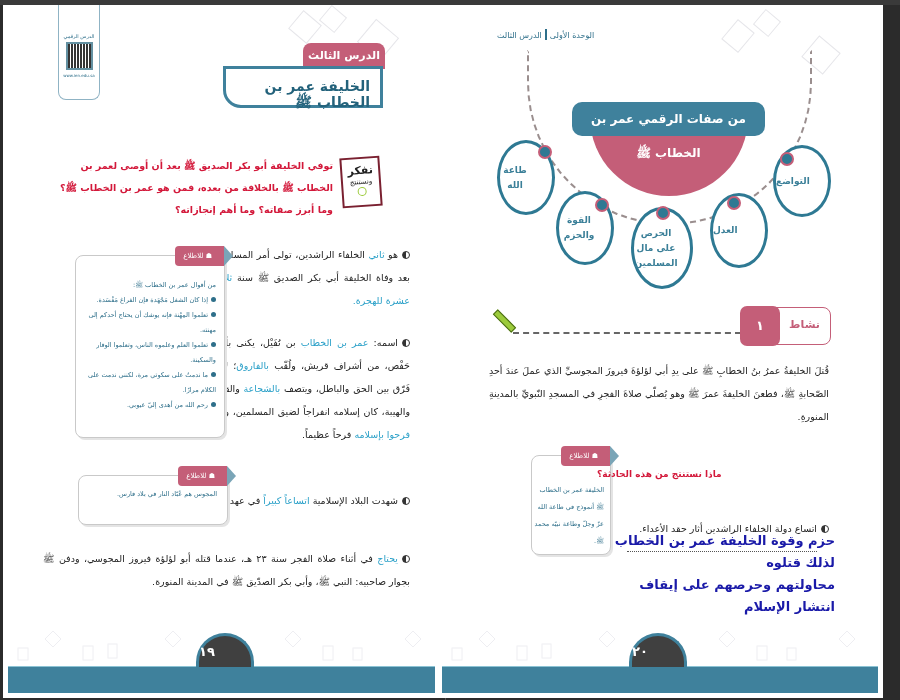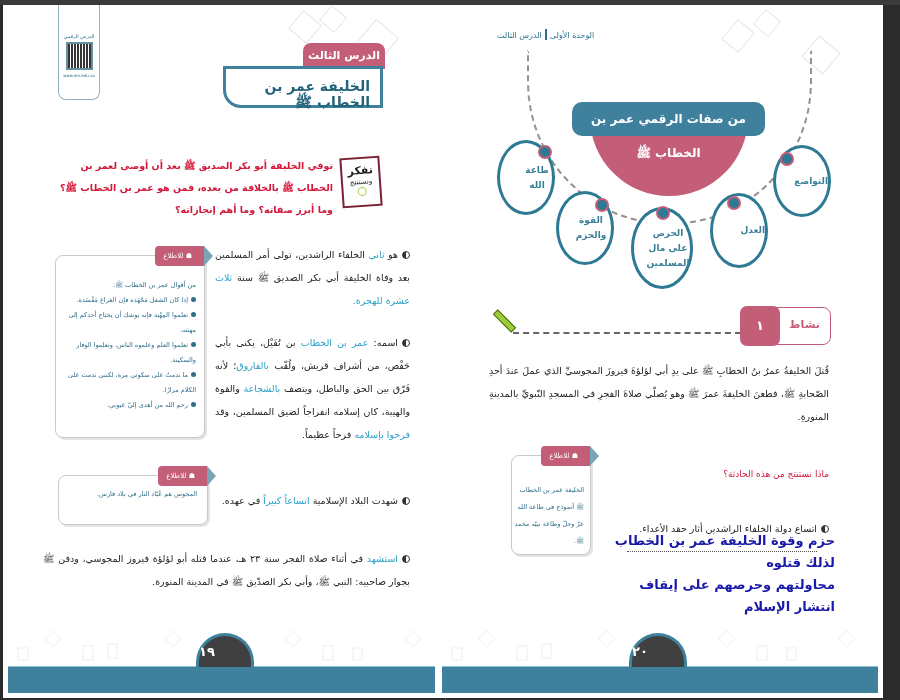--- a/index.html
+++ b/index.html
@@ -33,44 +33,44 @@
 
   .think-badge { position: absolute; left: 338px; top: 152px; width: 40px; height: 50px; border: 2px solid #7a2030; background: #fff; transform: rotate(-4deg); text-align: center; font-size: 11px; color: #222; font-weight: bold; padding-top: 6px; line-height: 1.05; }
   .think-badge small { display: block; font-size: 7px; font-weight: normal; margin-top: 2px; }
   .bulb { display: inline-block; width: 9px; height: 9px; border-radius: 50%; border: 1px solid #9ccb3b; margin-top: 1px; }
   .intro-q { position: absolute; left: 40px; top: 150px; width: 290px; direction: rtl; text-align: right; font-size: 9.5px; line-height: 22px; color: #d3183a; font-weight: bold; }
 
   .para { position: absolute; direction: rtl; text-align: justify; font-size: 9.5px; line-height: 23px; color: #222; }
   .hl { color: #2aa0c8; }
   .bullet { display: inline-block; width: 8px; height: 8px; border-radius: 50%; border: 1.5px solid #333; background: linear-gradient(90deg, #333 50%, #fff 50%); margin-left: 4px; vertical-align: -1px; }
 
-  .info-box { position: absolute; border: 1.5px solid #c9c9c9; border-radius: 8px; background: #fff; box-shadow: 2px 2px 0 #e4e4e4; }
+  .info-box { position: absolute; border: 1.5px solid #c9c9c9; border-radius: 8px; background: #fff; box-shadow: 2px 2px 0 #e4e4e4; margin-left: 20px; }
   .info-tag { position: absolute; top: -10px; right: 0; height: 20px; padding: 0 12px 0 8px; background: #c45e78; color: #fff; font-size: 7px; border-radius: 4px 0 0 4px; direction: rtl; line-height: 20px; }
   .info-tag::before { content: ""; position: absolute; right: -9px; top: 0; border-left: 9px solid #7aa5b7; border-top: 10px solid transparent; border-bottom: 10px solid transparent; }
   .info-inner { position: absolute; direction: rtl; text-align: right; font-size: 6.5px; line-height: 15px; color: #2e6f8a; }
   .mini-bullet { display: inline-block; width: 5px; height: 5px; border-radius: 50%; background: #2e6f8a; margin-left: 3px; }
 
   
   .running-head { position: absolute; left: 60px; top: 24px; direction: rtl; font-size: 8px; color: #2e6f8a; }
   .running-head .sep { display: inline-block; width: 2px; height: 11px; background: #2e6f8a; margin: 0 3px; vertical-align: -2px; }
 
   .traits-header { position: absolute; left: 135px; top: 97px; width: 193px; height: 34px; background: #3f819c; border-radius: 10px; color: #fff; font-size: 12px; font-weight: bold; direction: rtl; text-align: center; line-height: 34px; z-index: 2; }
   .traits-bowl { position: absolute; left: 153px; top: 112px; width: 158px; height: 79px; background: #c45e78; border-radius: 0 0 80px 80px; z-index: 1; }
   .arc { position: absolute; left: 90px; top: 45px; width: 285px; height: 175px; border: 2px dashed #9a8e8e; border-top-color: transparent; border-radius: 0 0 145px 145px; }
-  .trait { position: absolute; border: 3px solid #2e7993; border-radius: 50%; background: #fff; color: #3a7f98; font-size: 9px; font-weight: bold; direction: rtl; text-align: center; display: flex; align-items: center; justify-content: flex-start; line-height: 15px; }
+  .trait { position: absolute; border: 3px solid #2e7993; border-radius: 50%; background: #fff; color: #3a7f98; font-size: 9px; font-weight: bold; direction: rtl; text-align: center; display: flex; align-items: center; justify-content: flex-end; line-height: 15px; }
   .trait .dot { position: absolute; width: 14px; height: 14px; border-radius: 50%; background: #2e7993; border: 2px solid #c45e78; }
 
   .activity-box { position: absolute; left: 304px; top: 302px; width: 90px; height: 38px; border: 1.5px solid #c45e78; border-radius: 8px; direction: rtl; }
   .activity-label { position: absolute; right: 10px; top: 10px; font-size: 11px; color: #c45e78; font-weight: bold; }
   .activity-num { position: absolute; left: -2px; top: -2px; width: 40px; height: 40px; background: #c45e78; border-radius: 7px; color: #fff; font-size: 13px; font-weight: bold; text-align: center; line-height: 40px; }
   .dotted-line { position: absolute; left: 76px; top: 327px; width: 228px; border-top: 2px dashed #666; }
   .pencil { position: absolute; left: 64px; top: 303px; width: 7px; height: 26px; background: #9ccb3b; border: 1px solid #4a6b17; transform: rotate(-45deg); }
 
   .story { position: absolute; left: 52px; top: 354px; width: 340px; direction: rtl; text-align: justify; font-size: 9.5px; line-height: 23px; color: #222; }
-  .question { position: absolute; left: 160px; top: 464px; width: 232px; direction: rtl; text-align: right; font-size: 9px; font-weight: normal; color: #d3183a; }
+  .question { position: absolute; left: 160px; top: 464px; width: 232px; direction: rtl; text-align: left; font-size: 9px; font-weight: bold; color: #d3183a; }
   .ans { position: absolute; left: 160px; width: 232px; direction: rtl; text-align: right; font-size: 9.5px; color: #222; }
   .handwritten { position: absolute; left: 160px; top: 525px; width: 238px; direction: rtl; text-align: right; font-size: 13px; font-weight: bold; color: #1a1aa8; line-height: 22px; }
   .hw-dots { position: absolute; left: 190px; top: 546px; width: 190px; border-top: 1px dotted #555; }
 </style>
 </head>
 <body>
 
 <div class="topbar"></div>
 
 <div class="page page-left">
@@ -97,21 +97,21 @@
   <div class="para" style="left:212px;top:326px;width:195px;">
     <span class="bullet"></span><span>اسمه: </span><span class="hl">عمر بن الخطاب</span><span> بن نُفَيْل، يكنى بأبي حَفْص، من أشراف قريش، ولُقّب </span><span class="hl">بالفاروق</span><span>؛ لأنه فَرّق بين الحق والباطل، ويتصف </span><span class="hl">بالشجاعة</span><span> والقوة والهيبة، كان إسلامه انفراجاً لضيق المسلمين، وقد </span><span class="hl">فرحوا بإسلامه</span><span> فرحاً عظيماً.</span>
   </div>
   <div class="para" style="left:212px;top:238px;width:195px;">
     <span class="bullet"></span><span>هو </span><span class="hl">ثاني</span><span> الخلفاء الراشدين، تولى أمر المسلمين بعد وفاة الخليفة أبي بكر الصديق ﷺ سنة </span><span class="hl">ثلاث عشرة للهجرة.</span>
   </div>
   <div class="para" style="left:212px;top:484px;width:195px;">
     <span class="bullet"></span><span>شهدت البلاد الإسلامية </span><span class="hl">اتساعاً كبيراً</span><span> في عهده.</span>
   </div>
   <div class="para" style="left:40px;top:542px;width:367px;">
-    <span class="bullet"></span><span class="hl">استشهد</span><span> في أثناء صلاة الفجر سنة ٢٣ هـ، عندما قتله أبو لؤلؤة فيروز المجوسي، ودفن ﷺ بجوار صاحبيه: النبي ﷺ، وأبي بكر الصدّيق ﷺ في المدينة المنورة.</span>
+    <span class="bullet"></span><span class="hl">يحتاج</span><span> في أثناء صلاة الفجر سنة ٢٣ هـ، عندما قتله أبو لؤلؤة فيروز المجوسي، ودفن ﷺ بجوار صاحبيه: النبي ﷺ، وأبي بكر الصدّيق ﷺ في المدينة المنورة.</span>
   </div>
 
   <div class="info-box" style="left:52px;top:250px;width:150px;height:183px;">
     <div class="info-tag"><span>☗ </span><span>للاطلاع</span></div>
     <div class="info-inner" style="right:8px;top:22px;width:135px;">
       <div>من أقوال عمر بن الخطاب ﷺ:</div>
       <div><span class="mini-bullet"></span><span>إذا كان الشغل مَجْهَدة فإن الفراغ مَفْسَدة.</span></div>
       <div><span class="mini-bullet"></span><span>تعلموا المِهْنة فإنه يوشك أن يحتاج أحدكم إلى مهنته.</span></div>
       <div><span class="mini-bullet"></span><span>تعلموا العلم وعلموه الناس، وتعلموا الوقار والسكينة.</span></div>
       <div><span class="mini-bullet"></span><span>ما ندمتُ على سكوتي مرة، لكنني ندمت على الكلام مرارًا.</span></div>

